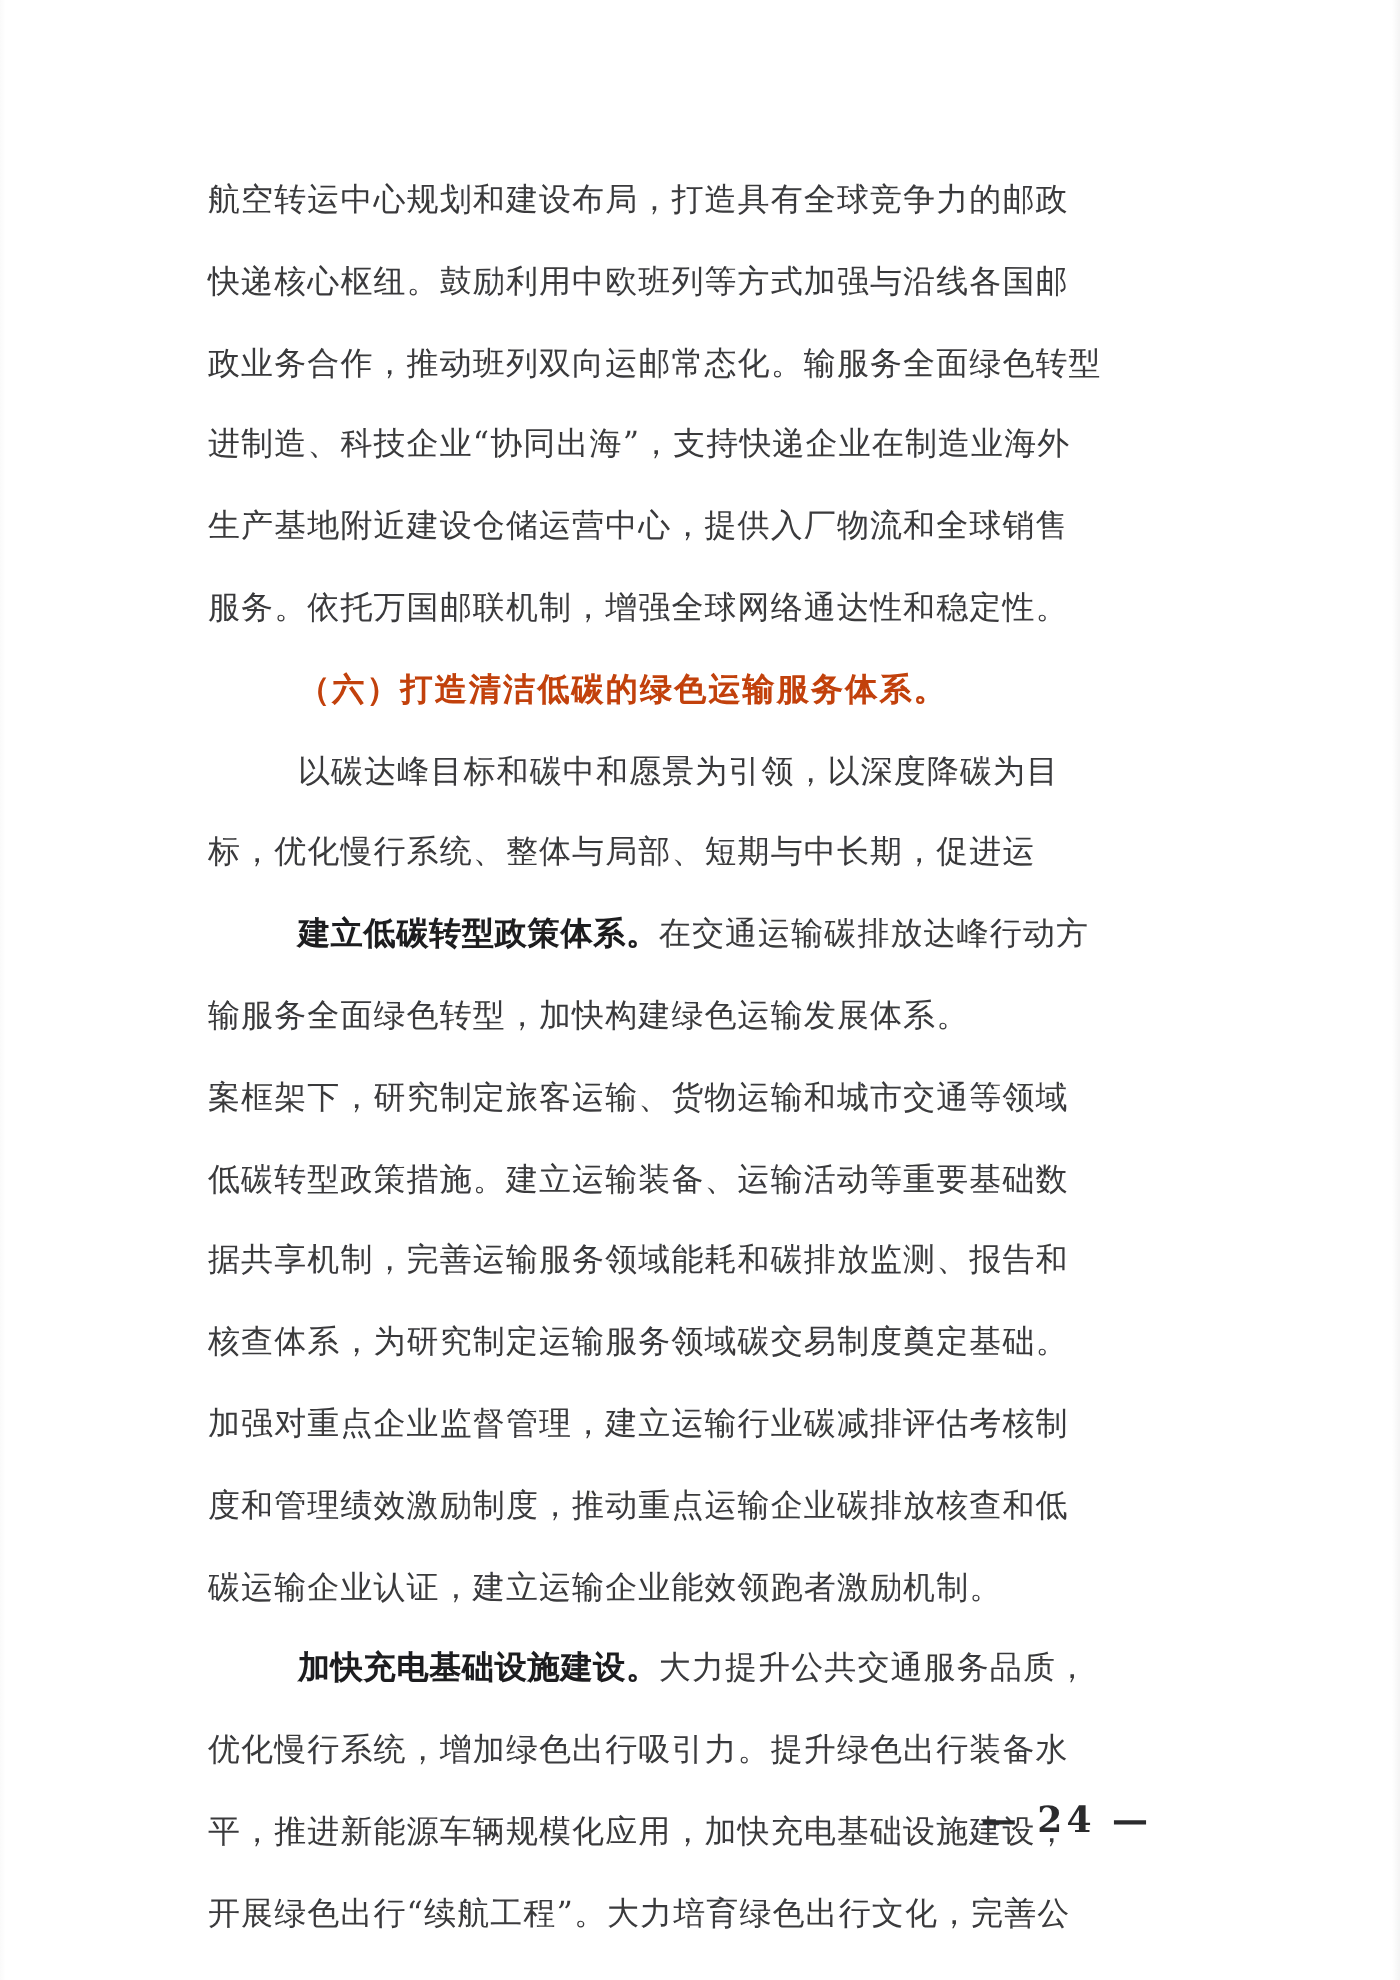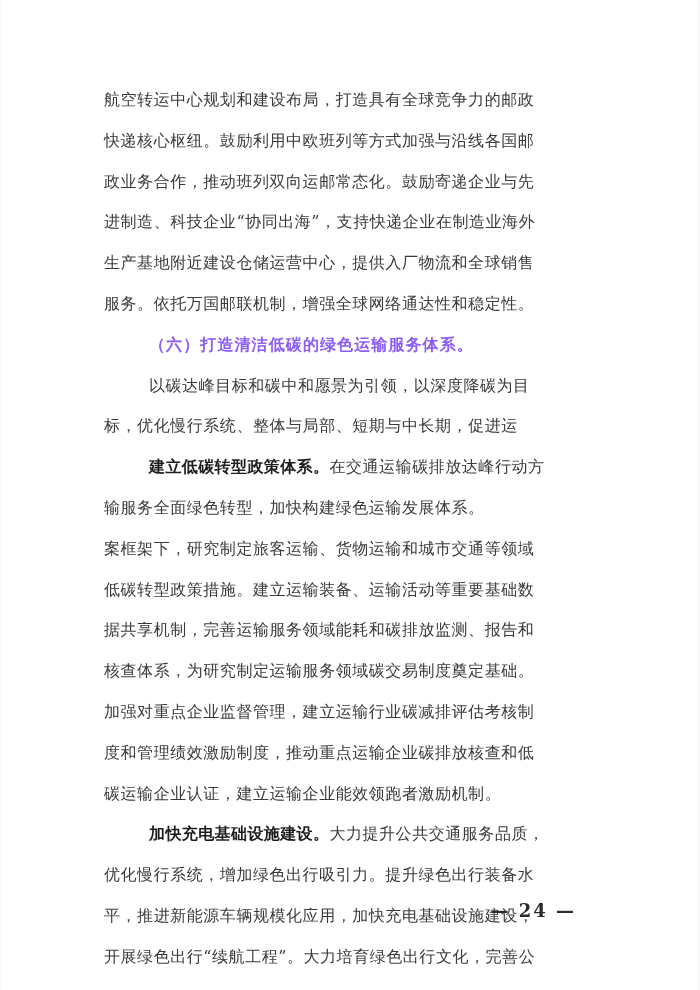--- a/index.html
+++ b/index.html
@@ -57,21 +57,21 @@
   }
 
   .bold-run {
     font-weight: 700;
     color: #1d1d1f;
     letter-spacing: 0.4px;
   }
 
   .heading-line {
     font-weight: 700;
-    color: #8b5cf6;
+    color: #c2410c;
     letter-spacing: 1.1px;
   }
 
   #page-number {
     position: absolute;
     left: 0;
     top: 900px;
     width: 576px;
     text-align: right;
     font-size: 18px;
@@ -82,21 +82,21 @@
   }
 </style>
 </head>
 <body>
 
 <div id="page">
 
   <div id="text-column">
       <div class="doc-line"><span>航空转运中心规划和建设布局，打造具有全球竞争力的邮政</span></div>
       <div class="doc-line"><span>快递核心枢纽。鼓励利用中欧班列等方式加强与沿线各国邮</span></div>
-      <div class="doc-line"><span>政业务合作，推动班列双向运邮常态化。鼓励寄递企业与先</span></div>
+      <div class="doc-line"><span>政业务合作，推动班列双向运邮常态化。输服务全面绿色转型</span></div>
       <div class="doc-line"><span>进制造、科技企业“协同出海”，支持快递企业在制造业海外</span></div>
       <div class="doc-line"><span>生产基地附近建设仓储运营中心，提供入厂物流和全球销售</span></div>
       <div class="doc-line"><span>服务。依托万国邮联机制，增强全球网络通达性和稳定性。</span></div>
       <div class="doc-line indent-2"><span class="heading-line">（六）打造清洁低碳的绿色运输服务体系。</span></div>
       <div class="doc-line indent-2"><span>以碳达峰目标和碳中和愿景为引领，以深度降碳为目</span></div>
       <div class="doc-line"><span>标，优化慢行系统、整体与局部、短期与中长期，促进运</span></div>
       <div class="doc-line indent-2"><span class="bold-run">建立低碳转型政策体系。</span><span>在交通运输碳排放达峰行动方</span></div>
       <div class="doc-line"><span>输服务全面绿色转型，加快构建绿色运输发展体系。</span></div>
       <div class="doc-line"><span>案框架下，研究制定旅客运输、货物运输和城市交通等领域</span></div>
       <div class="doc-line"><span>低碳转型政策措施。建立运输装备、运输活动等重要基础数</span></div>

